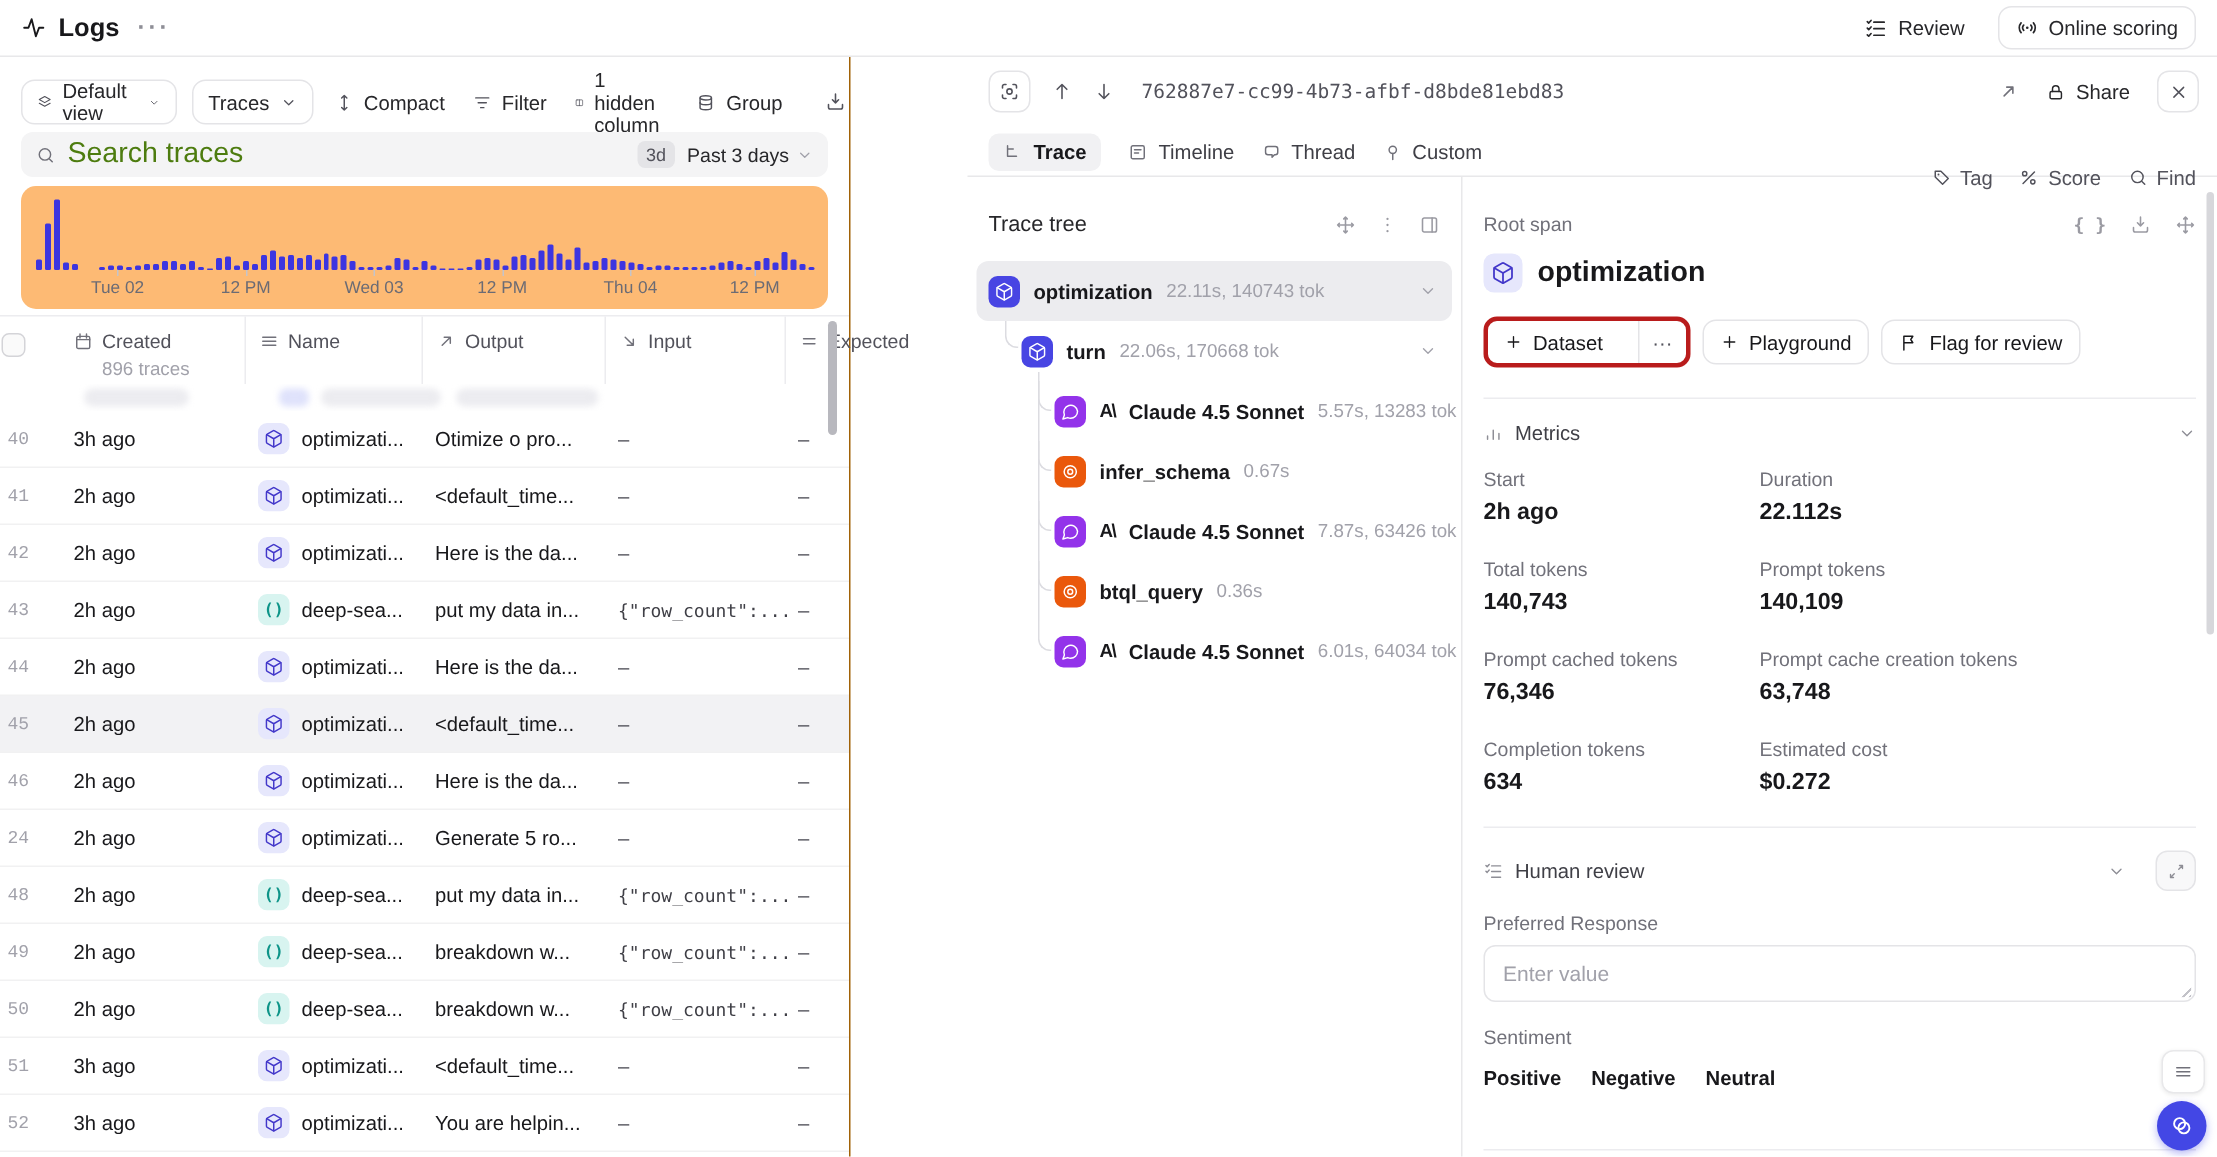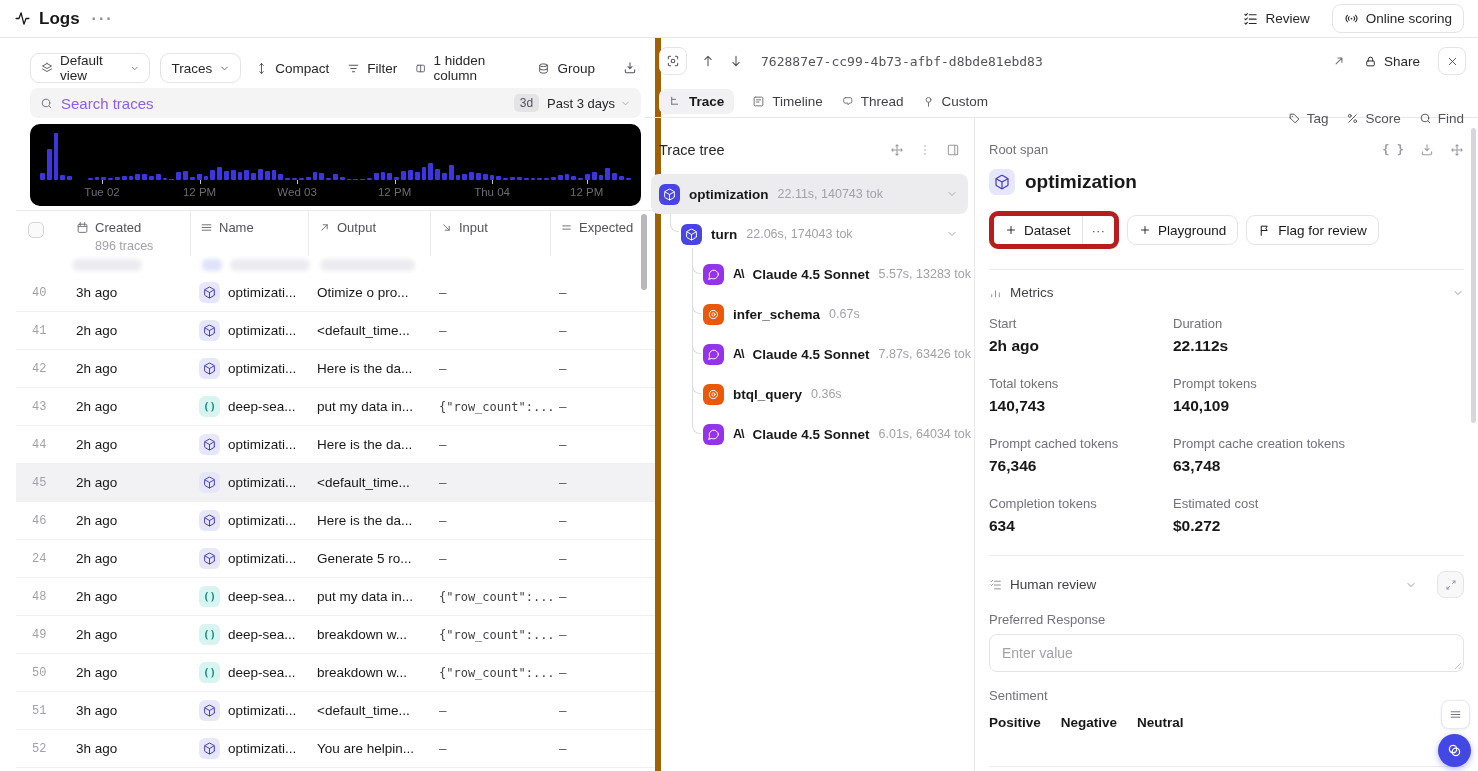--- a/index.html
+++ b/index.html
@@ -13,55 +13,55 @@
   #app-header { position:absolute; left:0; top:0; width:1478px; height:38px;
     border-bottom:1px solid #e8e8ea; display:flex; align-items:center; padding:0 14px; }
   #app-header .title { font-size:17px; font-weight:700; margin-left:8px; }
   #app-header .kebab { margin-left:12px; color:#8e8e96; letter-spacing:2px; font-weight:700; cursor:pointer; }
   #app-header .spacer { flex:1; }
   .hdr-btn { display:flex; align-items:center; gap:7px; font-size:13.5px; color:#27272a; cursor:pointer; }
   .hdr-btn.outlined { border:1px solid #e4e4e7; border-radius:9px; height:29px; padding:0 11px; }
   #app-header .gap { width:22px; }
 
   
-  #left-pane { position:absolute; left:16px; top:38px; width:645px; height:733px;
-    border-right:6px solid #a16207; background:#fff; }
+  #left-pane { position:absolute; left:0; top:38px; width:567px; height:733px;
+    border-right:1px solid #a16207; background:#fff; }
   #right-pane { position:absolute; left:645px; top:38px; width:833px; height:733px; }
 
   
   #toolbar { position:absolute; left:14px; right:14px; top:15px; height:30px;
     display:flex; align-items:center; gap:10px; color:#27272a; }
   .pill { display:flex; align-items:center; gap:7px; border:1px solid #e4e4e7;
     border-radius:9px; height:30px; padding:0 10px; font-size:13.5px; cursor:pointer; background:#fff; }
   .flat { display:flex; align-items:center; gap:7px; font-size:13.5px; cursor:pointer;
     padding:0 4px; color:#27272a; }
   .flat .ic, .pill .ic { color:#52525b; }
   .chev { color:#a1a1aa; }
   #toolbar .spacer { flex:1; }
 
   
   #search-row { position:absolute; left:14px; right:14px; top:50px; height:30px;
     background:#f4f4f5; border-radius:8px; display:flex; align-items:center; padding:0 10px; cursor:text; }
-  #search-row .ph { color:#8b5cf6; font-size:15px; margin-left:8px; flex:1; }
+  #search-row .ph { color:#4d7c0f; font-size:19px; margin-left:8px; flex:1; }
   .range-badge { background:#e4e4e7; color:#52525b; border-radius:5px; font-size:12px;
     padding:2px 6px; margin-right:8px; }
   .range-label { font-size:13px; color:#27272a; display:flex; align-items:center; gap:5px; cursor:pointer; }
 
   
   #histo { position:absolute; left:14px; right:14px; top:86px; height:82px;
-    background:#000000; border-radius:10px; padding:9px 10px 4px; }
+    background:#fdba74; border-radius:10px; padding:9px 10px 4px; }
   #histo-bars { height:47px; display:flex; align-items:flex-end; gap:2px; }
   .hbar { flex:1; background:#3d35e0; border-radius:1px; }
   #histo-axis { position:relative; height:20px; margin-top:1px; }
   .hxlabel { position:absolute; transform:translateX(-50%); top:5px; font-size:11.5px; color:#6b6b74; white-space:nowrap; }
   .hxtick { position:absolute; top:-1px; width:1px; height:4px; background:#c4c4ca; }
 
   
   #table { position:absolute; left:0; right:0; top:172px; bottom:0; }
-  .tgrid { display:grid; grid-template-columns:48px 123px 118px 122px 120px 1fr; padding:0 12px; }
+  .tgrid { display:grid; grid-template-columns:48px 123px 118px 122px 120px 1fr; padding:0 1px; }
   #thead { height:46px; border-top:1px solid #ececef; align-items:stretch; }
   #thead .hcell { padding-top:9px; font-size:13px; color:#52525b; display:flex; gap:6px; align-items:flex-start; }
   #thead .hcell .ic { margin-top:1px; color:#71717a; }
   #thead .bordered { border-left:1px solid #ececef; padding-left:9px; margin-left:-9px; }
   #trace-count { font-size:12.5px; color:#a1a1aa; margin-top:4px; }
   .cb { width:16px; height:16px; border:1.5px solid #d4d4d8; border-radius:5px; background:#fafafa; margin-top:2px; cursor:pointer; }
   #skelrow { position:relative; height:18px; overflow:hidden; }
   #skelrow div { position:absolute; top:3px; height:12px; border-radius:6px; background:#ececf0; filter:blur(2px); }
   #skelrow .blob { background:#dfe2fb; width:20px; border-radius:5px; }
 
@@ -119,21 +119,21 @@
   #rootspan-row { display:flex; align-items:center; color:#71717a; font-size:13px; }
   #rootspan-row .spacer { flex:1; }
   #rootspan-row .ic, #rootspan-row .codeic { color:#9a9aa2; margin-left:16px; cursor:pointer; }
   .codeic { font-size:12px; font-weight:700; font-family:"DejaVu Sans Mono",monospace; }
   #span-title-row { display:flex; align-items:center; gap:10px; margin-top:12px; }
   #span-title-row .icon-sq { width:26px; height:26px; border-radius:7px; }
   #span-title { font-size:19px; font-weight:700; }
   #span-actions { display:flex; align-items:center; gap:8px; margin-top:16px; }
   .act-btn { display:flex; align-items:center; gap:7px; border:1px solid #e4e4e7; border-radius:9px;
     height:30px; padding:0 11px; font-size:13.5px; font-weight:500; cursor:pointer; background:#fff; }
-  .split { display:flex; align-items:stretch; border:5px solid #b91c1c; border-radius:9px; overflow:hidden; }
+  .split { display:flex; align-items:stretch; border:3px solid #b91c1c; border-radius:9px; overflow:hidden;gap:12px; }
   .split .seg { display:flex; align-items:center; gap:7px; padding:0 11px; height:28px; font-size:13.5px; font-weight:500; cursor:pointer; }
   .split .seg + .seg { border-left:1px solid #e4e4e7; padding:0 9px; color:#52525b; }
   .sect-div { border-top:1px solid #ececef; margin-top:20px; }
   .sect-head { display:flex; align-items:center; gap:8px; margin-top:15px; color:#3f3f46; font-size:13.5px; }
   .sect-head .ic { color:#8e8e96; }
   .sect-head .spacer { flex:1; }
   .expand-btn { width:27px; height:27px; border:1px solid #e4e4e7; border-radius:8px; background:#f8f8f9;
     display:flex; align-items:center; justify-content:center; color:#52525b; cursor:pointer; }
   #metrics-grid { display:grid; grid-template-columns:184px 1fr; row-gap:21px; margin-top:16px; }
   .m-label { font-size:13px; color:#71717a; }
@@ -725,21 +725,21 @@
           </span>
         </div>
         <div class="tree-row" style="padding-left: 30px; position: relative; z-index: 1;">
           <span class="icon-sq solid-box">
             <svg class="ic" width="13" height="13" viewBox="0 0 24 24" stroke-width="2">
               <path d="M21 16V8a2 2 0 0 0-1-1.73l-7-4a2 2 0 0 0-2 0l-7 4A2 2 0 0 0 3 8v8a2 2 0 0 0 1 1.73l7 4a2 2 0 0 0 2 0l7-4A2 2 0 0 0 21 16z"></path>
               <path d="M3.3 7 12 12l8.7-5M12 22V12"></path>
             </svg>
           </span>
           <span class="nm">turn</span>
-          <span class="meta">22.06s, 174043 tok</span>
+          <span class="meta">22.06s, 170668 tok</span>
           <span class="chev">
             <svg class="ic chev" width="12" height="12" viewBox="0 0 24 24">
               <path d="m6 9 6 6 6-6"></path>
             </svg>
           </span>
         </div>
         <div class="tree-row" style="padding-left: 52px; position: relative; z-index: 1;">
           <span class="icon-sq llm">
             <svg class="ic" width="13" height="13" viewBox="0 0 24 24" stroke-width="2">
               <path d="M21 11.5a8.5 8.5 0 0 1-8.5 8.5 8.4 8.4 0 0 1-3.6-.8L3 21l1.8-5A8.5 8.5 0 1 1 21 11.5z"></path>

